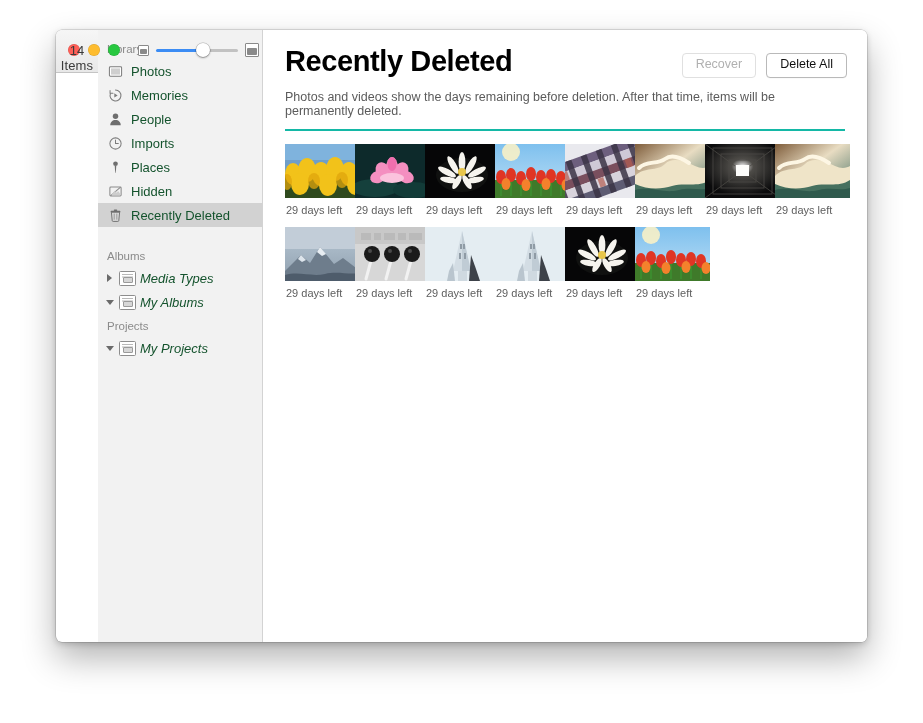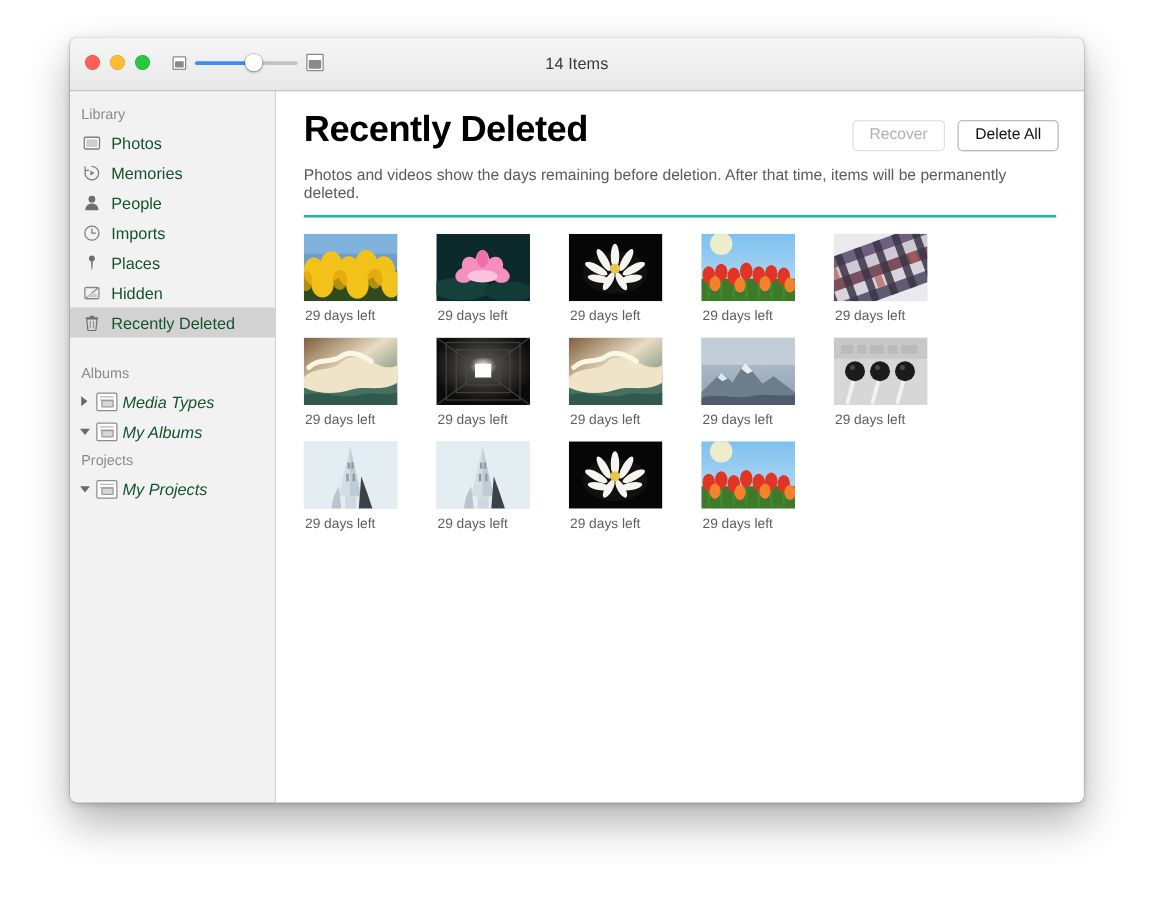--- a/index.html
+++ b/index.html
@@ -14,21 +14,20 @@
   
   #window {
     position: absolute;
     left: 56px; top: 30px;
     width: 811px; height: 612px;
     border-radius: 6px;
     background: #ffffff;
     box-shadow: 0 16px 34px rgba(0,0,0,0.30), 0 2px 6px rgba(0,0,0,0.18), 0 0 0 0.5px rgba(0,0,0,0.22);
     overflow: hidden;
     display: flex;
-    flex-direction: column;
   }
 
   
   #titlebar {
     position: relative;
     height: 42px;
     flex: 0 0 42px;
     background: linear-gradient(to bottom, #f6f6f6 0%, #e8e8e8 100%);
     border-bottom: 1px solid #c4c4c4;
   }
@@ -262,21 +261,21 @@
   }
 
   
   #grid {
     display: flex;
     flex-wrap: wrap;
     padding-top: 13px;
     gap: 0;
   }
   .cell {
-    width: 106px;
+    width: 70px;
     margin-bottom: 11px;
   }
   .thumb {
     width: 75px;
     height: 54px;
     overflow: hidden;
     position: relative;
     background: #e9e9e9;
   }
   .thumb svg { display: block; width: 75px; height: 54px; }

